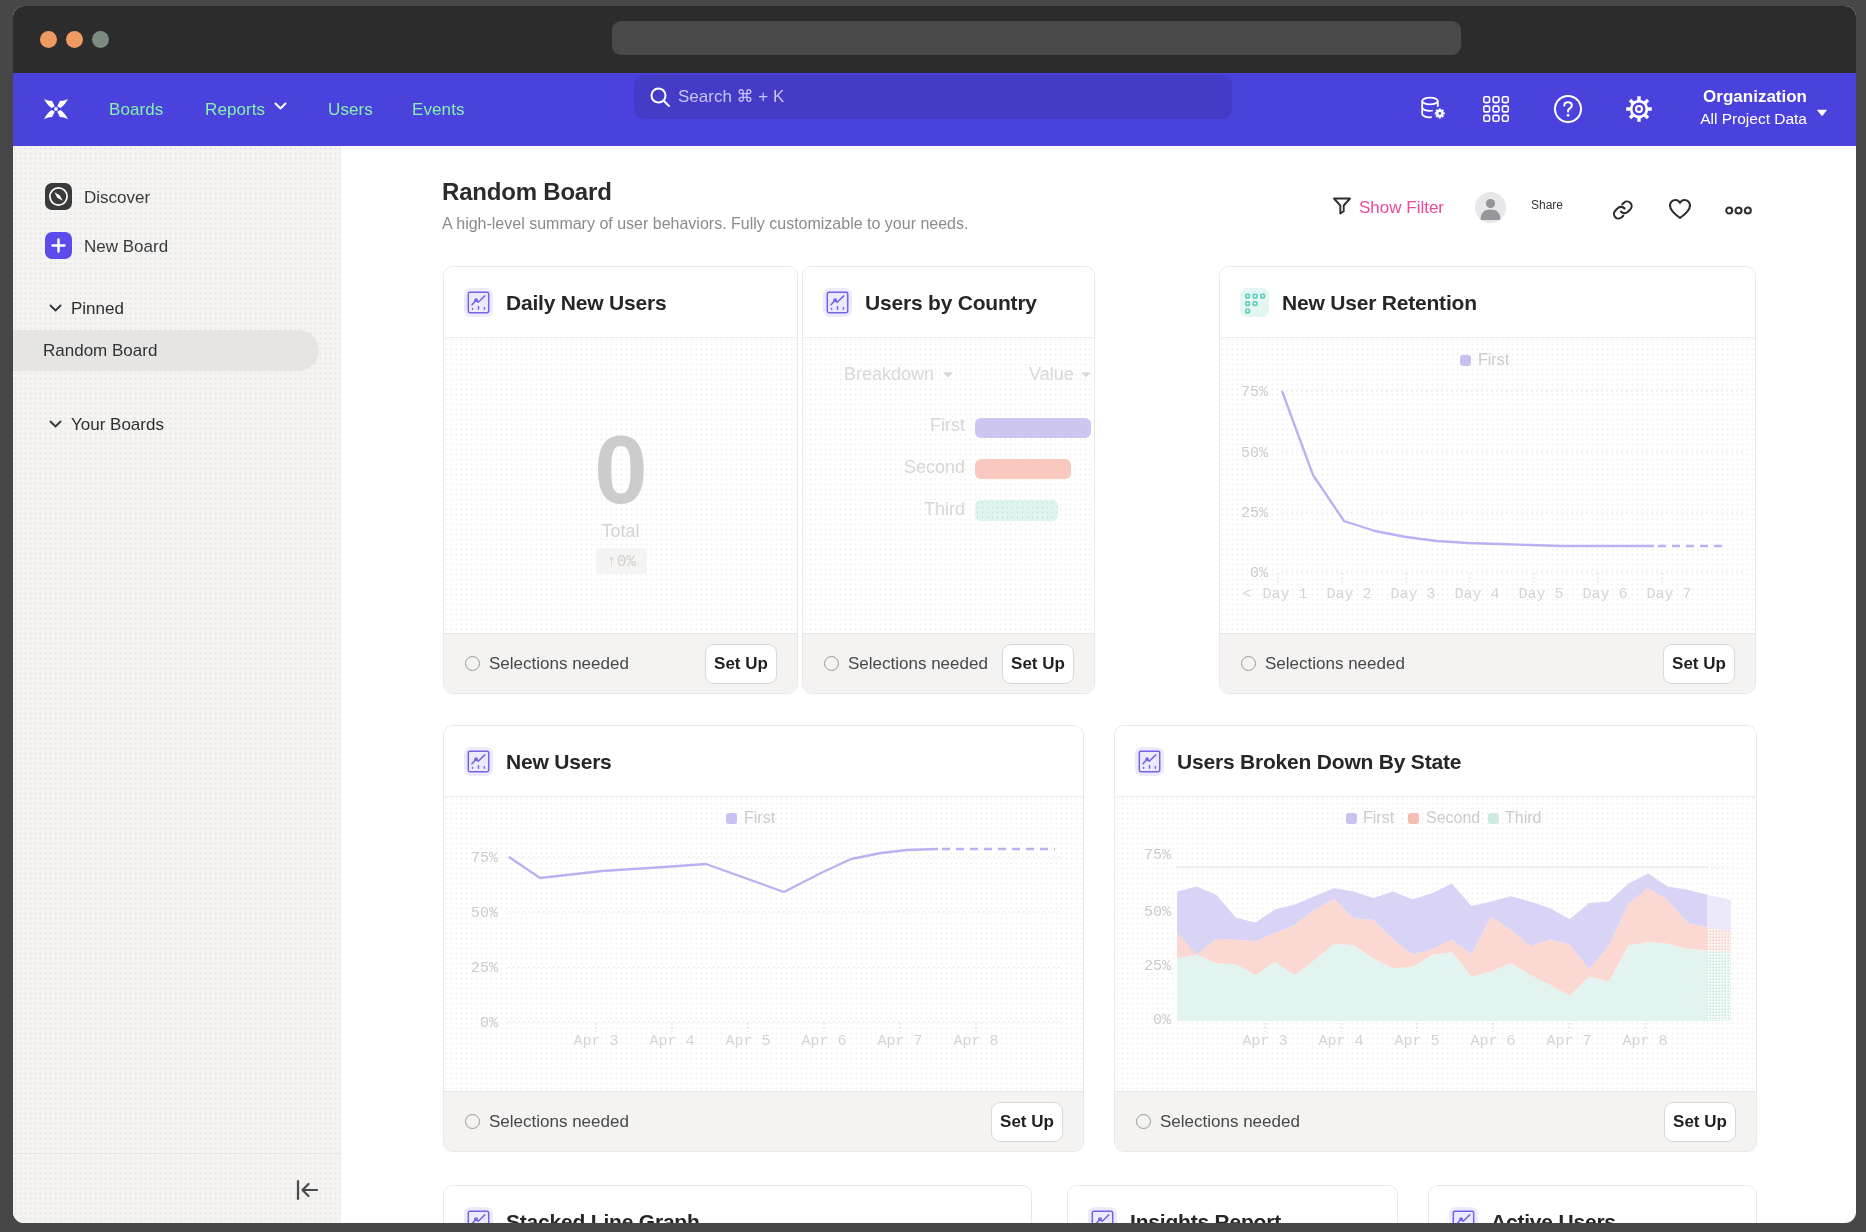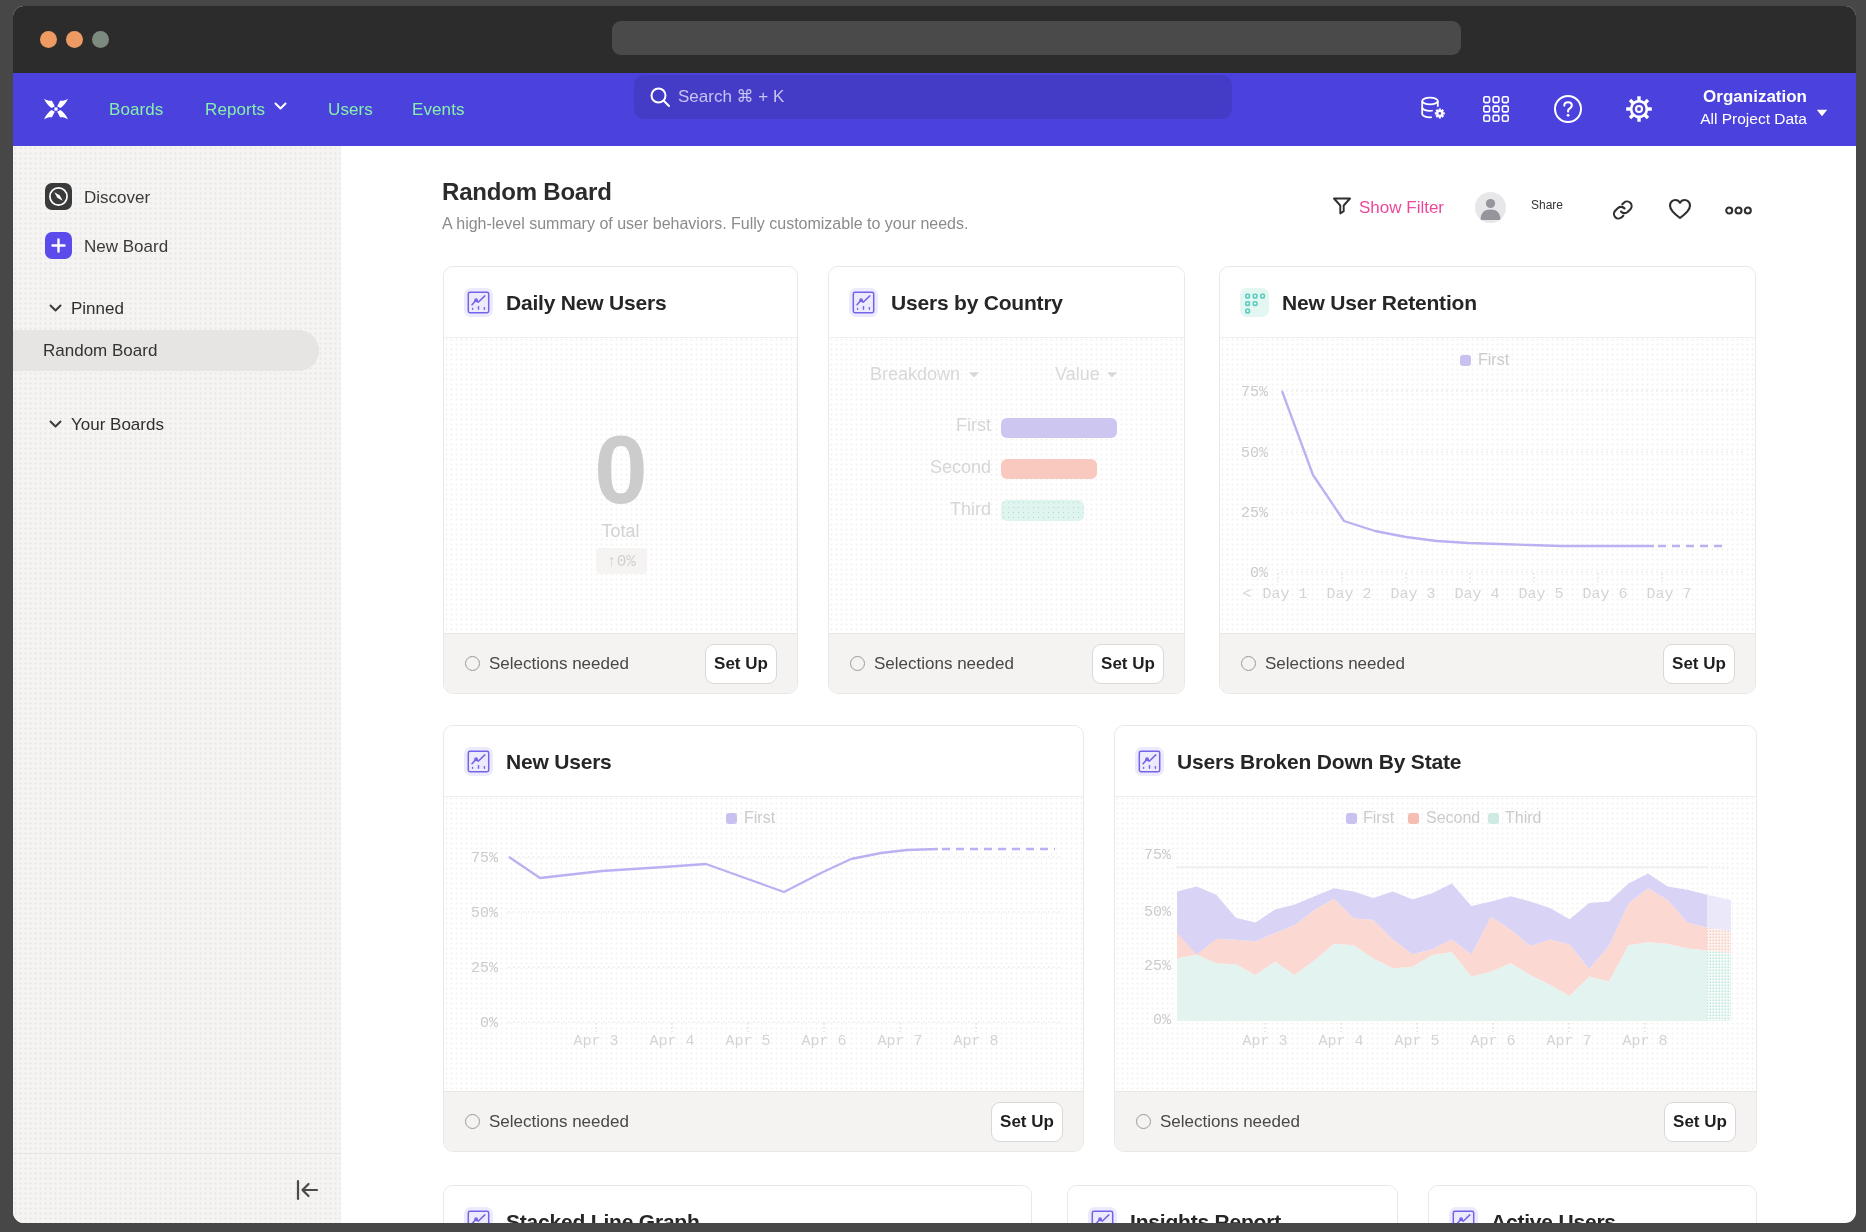--- a/index.html
+++ b/index.html
@@ -162,21 +162,21 @@
     <div class="abs" style="left:0; right:0; top:157px; height:92px; line-height:92px; text-align:center; font-size:96px; font-weight:bold; color:#cccccc; letter-spacing:-1px;">0</div>
     <div class="abs" style="left:0; right:0; top:254px; height:20px; line-height:20px; text-align:center; font-size:18px; color:#d3d3d3;">Total</div>
     <div class="abs" style="left:152px; top:281px; width:51px; height:26px; background:#f5f4f2; border-radius:4px; text-align:center; line-height:26px;"><span class="m" style="font-size:16px; color:#d0d0d0;">↑0%</span></div>
     <div class="cfoot">
         <div class="selc"></div>
         <div class="selt">Selections needed</div>
         <div class="setup">Set Up</div>
       </div>
   </div>
 
-  <div class="card" style="left:815px; top:260px; width:357px; height:428px;text-decoration:underline;">
+  <div class="card" style="left:789px; top:260px; width:293px; height:428px;text-decoration:underline;">
     <div class="chead">
       <div class="cicon"><svg width="29" height="29" viewBox="0 0 29 29">
             <g fill="none" stroke="#7264e8" stroke-width="1.5">
               <rect x="4.3" y="4.3" width="20.4" height="20.4" rx="1.6"></rect>
               <path d="M8 16.8 L12 12.2 L14.2 14.2 L20.8 7.9" stroke-linecap="round" stroke-linejoin="round"></path>
               <circle cx="12.1" cy="12.3" r="1.2"></circle>
             </g>
             <g stroke="#7264e8" stroke-width="1.4" stroke-linecap="round">
               <path d="M8.6 20.4 v0.8"></path>
               <path d="M14.5 18.6 v2.6"></path>

